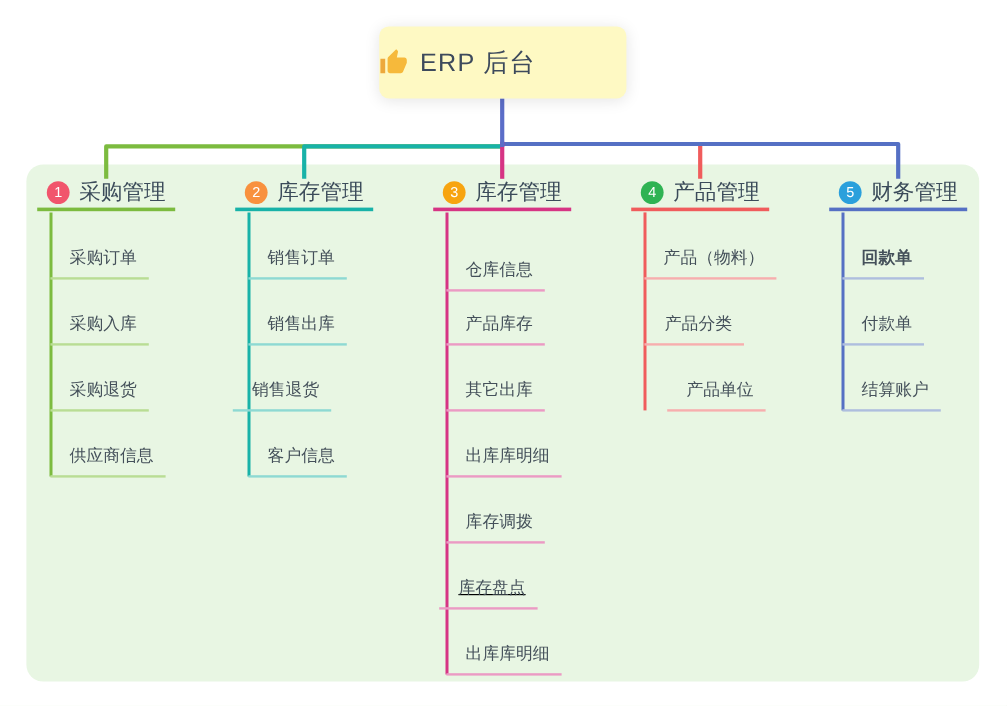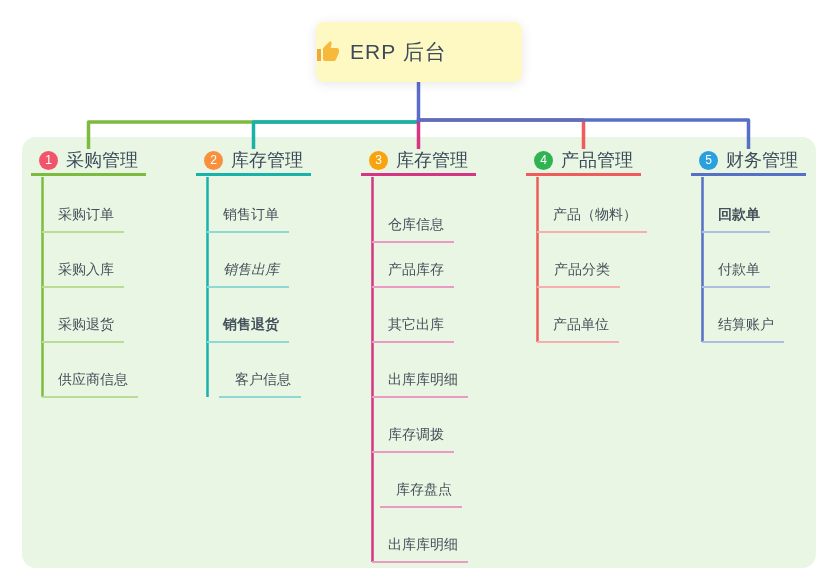--- a/index.html
+++ b/index.html
@@ -68,41 +68,41 @@
       </div>
       <div class="child-row" style="left: 42px; top: 204px; border-bottom-color: rgb(185, 221, 148);"><span class="child-label">采购订单</span></div>
       <div class="child-row" style="left: 42px; top: 259px; border-bottom-color: rgb(185, 221, 148);"><span class="child-label">采购入库</span></div>
       <div class="child-row" style="left: 42px; top: 314px; border-bottom-color: rgb(185, 221, 148);"><span class="child-label">采购退货</span></div>
       <div class="child-row" style="left: 42px; top: 369px; border-bottom-color: rgb(185, 221, 148);"><span class="child-label">供应商信息</span></div>
       <div class="branch-header" style="left: 196px; border-bottom-color: rgb(24, 178, 168);">
         <span class="badge" style="background: rgb(248, 145, 62);">2</span>
         <span class="branch-label">库存管理</span>
       </div>
       <div class="child-row" style="left: 207px; top: 204px; border-bottom-color: rgb(142, 217, 211);"><span class="child-label">销售订单</span></div>
-      <div class="child-row" style="left: 207px; top: 259px; border-bottom-color: rgb(142, 217, 211); font-style: italic;"><span class="child-label">销售出库</span></div>
-      <div class="child-row" style="left: 207px; top: 314px; border-bottom-color: rgb(142, 217, 211); font-weight: bold;"><span class="child-label">销售退货</span></div>
-      <div class="child-row" style="left: 219px; top: 369px; border-bottom-color: rgb(142, 217, 211);"><span class="child-label">客户信息</span></div>
+      <div class="child-row" style="left: 207px; top: 259px; border-bottom-color: rgb(142, 217, 211);"><span class="child-label">销售出库</span></div>
+      <div class="child-row" style="left: 194px; top: 314px; border-bottom-color: rgb(142, 217, 211);"><span class="child-label">销售退货</span></div>
+      <div class="child-row" style="left: 207px; top: 369px; border-bottom-color: rgb(142, 217, 211);"><span class="child-label">客户信息</span></div>
       <div class="branch-header" style="left: 361px; border-bottom-color: rgb(214, 52, 132);">
         <span class="badge" style="background: rgb(247, 164, 16);">3</span>
         <span class="branch-label">库存管理</span>
       </div>
       <div class="child-row" style="left: 372px; top: 214px; border-bottom-color: rgb(235, 154, 196);"><span class="child-label">仓库信息</span></div>
       <div class="child-row" style="left: 372px; top: 259px; border-bottom-color: rgb(235, 154, 196);"><span class="child-label">产品库存</span></div>
       <div class="child-row" style="left: 372px; top: 314px; border-bottom-color: rgb(235, 154, 196);"><span class="child-label">其它出库</span></div>
       <div class="child-row" style="left: 372px; top: 369px; border-bottom-color: rgb(235, 154, 196);"><span class="child-label">出库库明细</span></div>
       <div class="child-row" style="left: 372px; top: 424px; border-bottom-color: rgb(235, 154, 196);"><span class="child-label">库存调拨</span></div>
-      <div class="child-row" style="left: 380px; top: 479px; border-bottom-color: rgb(235, 154, 196);"><span class="child-label">库存盘点</span></div>
+      <div class="child-row" style="left: 366px; top: 479px; border-bottom-color: rgb(235, 154, 196); text-decoration: underline;"><span class="child-label">库存盘点</span></div>
       <div class="child-row" style="left: 372px; top: 534px; border-bottom-color: rgb(235, 154, 196);"><span class="child-label">出库库明细</span></div>
       <div class="branch-header" style="left: 526px; border-bottom-color: rgb(240, 92, 92);">
         <span class="badge" style="background: rgb(47, 179, 83);">4</span>
         <span class="branch-label">产品管理</span>
       </div>
       <div class="child-row" style="left: 537px; top: 204px; border-bottom-color: rgb(247, 174, 174); text-align: center;"><span class="child-label">产品（物料）</span></div>
       <div class="child-row" style="left: 537px; top: 259px; border-bottom-color: rgb(247, 174, 174); padding-left: 17px;"><span class="child-label">产品分类</span></div>
-      <div class="child-row" style="left: 537px; top: 314px; border-bottom-color: rgb(247, 174, 174);"><span class="child-label">产品单位</span></div>
+      <div class="child-row" style="left: 556px; top: 314px; border-bottom-color: rgb(247, 174, 174);"><span class="child-label">产品单位</span></div>
       <div class="branch-header" style="left: 691px; border-bottom-color: rgb(85, 112, 196);">
         <span class="badge" style="background: rgb(43, 160, 220);">5</span>
         <span class="branch-label">财务管理</span>
       </div>
       <div class="child-row" style="left: 702px; top: 204px; border-bottom-color: rgb(174, 190, 222); font-weight: bold;"><span class="child-label">回款单</span></div>
       <div class="child-row" style="left: 702px; top: 259px; border-bottom-color: rgb(174, 190, 222);"><span class="child-label">付款单</span></div>
       <div class="child-row" style="left: 702px; top: 314px; border-bottom-color: rgb(174, 190, 222); text-align: right;"><span class="child-label">结算账户</span></div>
     </div>
 </div>
 

